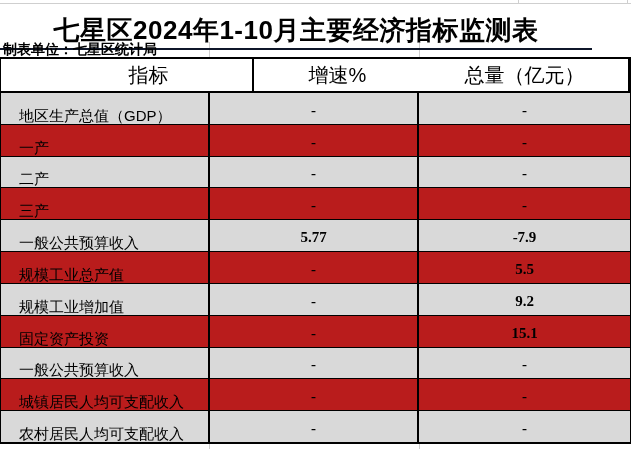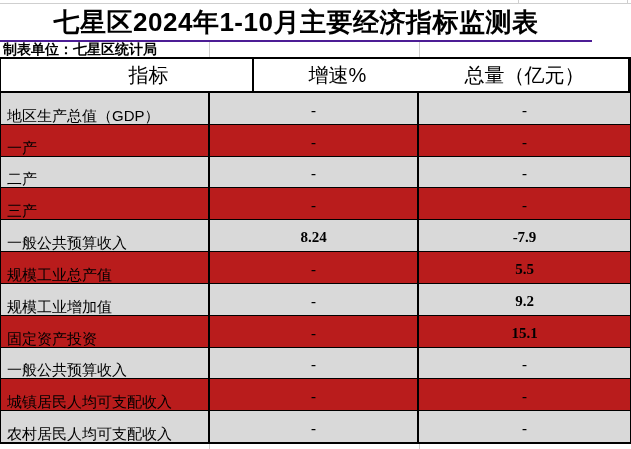--- a/index.html
+++ b/index.html
@@ -15,22 +15,22 @@
   .gridline{position:absolute;background:#cfcfcf;}
   .gl-top{top:3px;left:0;width:631px;height:1px;}
   .gl-topv1{top:0;left:518px;width:1px;height:3px;}
   .gl-topv2{top:0;left:627px;width:1px;height:3px;}
   .gl-subv1{top:42px;left:209px;width:1px;height:16px;}
   .gl-subv2{top:42px;left:419px;width:1px;height:16px;}
   .gl-botv1{bottom:0;left:209px;width:1px;height:5px;}
   .gl-botv2{bottom:0;left:419px;width:1px;height:5px;}
 
   .title-cell{
-    position:absolute;top:4px;left:0;width:592px;height:36px;
-    border-bottom:2px solid #4c1d95;
+    position:absolute;top:12px;left:0;width:592px;height:36px;
+    border-bottom:2px solid #0f172a;
     display:flex;align-items:center;justify-content:center;
     font-size:26px;font-weight:bold;letter-spacing:0.5px;
     white-space:nowrap;
   }
   .subtitle-row{
     position:absolute;top:42px;left:0;width:631px;height:15px;
     border-bottom:2px solid #000;
     display:flex;align-items:flex-end;
     padding-left:3px;box-sizing:content-box;
     font-size:14px;font-weight:bold;line-height:16px;
@@ -54,21 +54,21 @@
   .trows{flex:1;display:flex;flex-direction:column;}
   .row{flex:1;display:flex;border-bottom:1px solid #000;background:#b91c1c;}
   .row:last-child{border-bottom:none;}
   .row.shaded{background:#d9d9d9;}
   .cell{box-sizing:border-box;overflow:hidden;white-space:nowrap;}
   .c1{width:209px;border-right:2px solid #000;}
   .c2{width:209px;border-right:2px solid #000;}
   .c3{flex:1;}
   .row .c1{
     display:flex;align-items:flex-end;
-    padding:0 0 0 6px;
+    padding:0 0 0 18px;
     font-size:15px;line-height:17px;
   }
   .row .c2,.row .c3{
     display:flex;align-items:flex-end;justify-content:center;
     padding-bottom:6px;
     font-family:"Liberation Serif","DejaVu Serif",serif;
     font-size:15px;font-weight:bold;line-height:15px;
   }
 </style>
 </head>
@@ -110,21 +110,21 @@
           <div class="cell c2">-</div>
           <div class="cell c3">-</div>
         </div>
         <div class="row">
           <div class="cell c1">三产</div>
           <div class="cell c2">-</div>
           <div class="cell c3">-</div>
         </div>
         <div class="row shaded">
           <div class="cell c1">一般公共预算收入</div>
-          <div class="cell c2">8.24</div>
+          <div class="cell c2">5.77</div>
           <div class="cell c3">-7.9</div>
         </div>
         <div class="row">
           <div class="cell c1">规模工业总产值</div>
           <div class="cell c2">-</div>
           <div class="cell c3">5.5</div>
         </div>
         <div class="row shaded">
           <div class="cell c1">规模工业增加值</div>
           <div class="cell c2">-</div>

